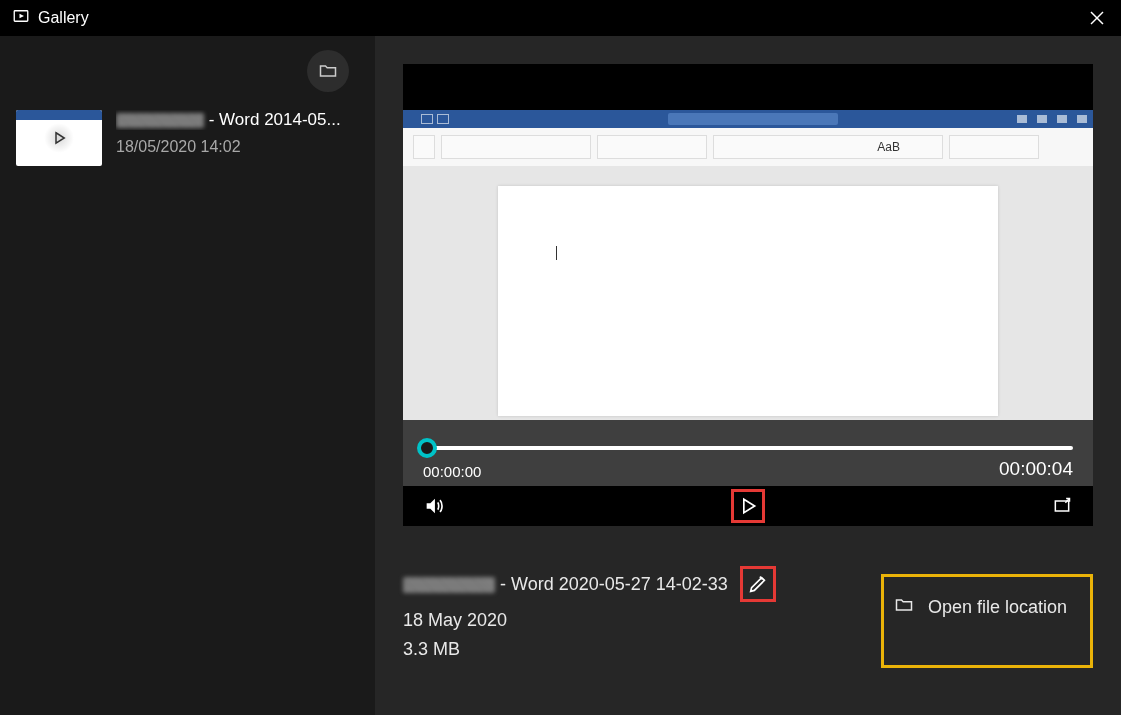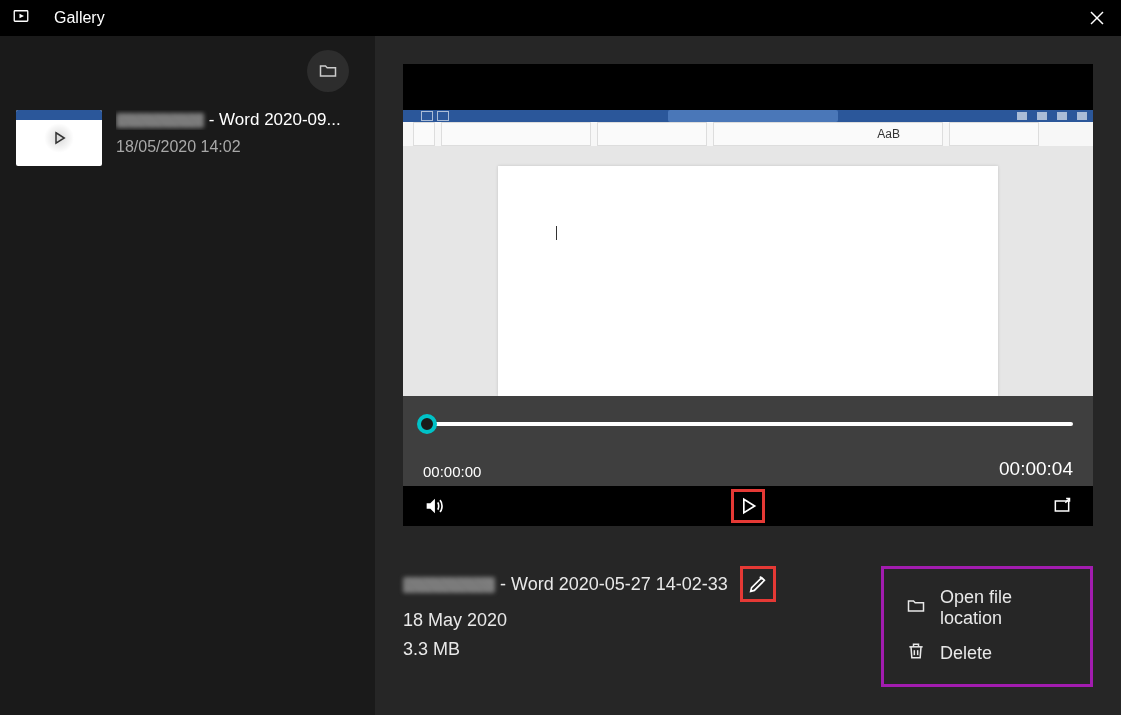--- a/index.html
+++ b/index.html
@@ -1,20 +1,20 @@
 <!DOCTYPE html>
 <html><head>
 <meta charset="utf-8">
 <style>
   * { margin:0; padding:0; box-sizing:border-box; font-family: "Segoe UI", Arial, sans-serif; }
   body { width:1121px; height:715px; background:#000; overflow:hidden; color:#fff; }
 
   
   .titlebar { height:36px; background:#000; display:flex; align-items:center; padding:0 12px; }
-  .titlebar .left { display:flex; align-items:center; gap:24px; }
+  .titlebar .left { display:flex; align-items:center; gap:8px; }
   .titlebar .spacer { flex:1; }
   .titlebar .close { width:24px; height:24px; display:flex; align-items:center; justify-content:center; cursor:pointer; }
   .titlebar svg { stroke:#fff; }
   .titlebar .title { font-size:16px; font-weight:500; }
 
   
   .body { display:flex; height:calc(715px - 36px); background:#1a1a1a; }
 
   
   .sidebar { width:376px; background:#1a1a1a; padding:14px 16px; position:relative; }
@@ -51,21 +51,21 @@
   .word-ribbon { height:38px; background:#f7f7f7; display:flex; align-items:center; padding:0 10px; gap:6px; font-size:7px; color:#666;}
   .rbox{height:24px; border:1px solid #ddd; background:#fafafa; }
   .rb1{width:22px;} .rb2{width:150px;} .rb3{width:110px;} .rb4{width:230px;position:relative;}
   .rb4::after{content:"AaB";position:absolute; right:42px; top:4px; font-size:12px; color:#333;}
   .rb5{width:90px;}
   .word-doc-area{ flex:1; display:flex; justify-content:center; padding-top:20px;}
   .word-page{ width:500px; height:230px; background:#fff; box-shadow:0 0 3px rgba(0,0,0,.15); position:relative;}
   .word-page .cursor{position:absolute;left:58px;top:60px;width:1px;height:14px;background:#333;}
 
   
-  .scrub-area { height:90px; background:rgba(90,90,90,0.7); position:relative; }
+  .scrub-area { height:66px; background:rgba(90,90,90,0.7); position:relative; }
   .track { position:absolute; left:20px; right:20px; top:26px; height:4px; background:#fff; border-radius:2px; }
   .play-head { position:absolute; left:20px; top:18px; width:20px; height:20px; border-radius:50%; background:#1a1a1a; border:4px solid #00c2c7; transform:translateX(-6px); }
   .time-cur { position:absolute; left:20px; bottom:6px; font-size:15px; color:#fff; }
   .time-tot { position:absolute; right:20px; bottom:6px; font-size:19px; color:#fff; }
 
   .controls { height:40px; background:#000; display:flex; align-items:center; padding:0 18px; }
   .ctl-spacer{flex:1;}
   .ctl-btn { width:26px; height:26px; display:flex; align-items:center; justify-content:center; cursor:pointer; }
   .ctl-btn svg { stroke:#fff; fill:none; }
 
@@ -74,21 +74,21 @@
   .play-wrap { width:34px; height:34px; display:flex; align-items:center; justify-content:center; }
 
   
   .details { margin-top:40px; display:flex; }
   .dleft { flex:1; font-size:18px; color:#e8e8e8; }
   .dleft .row { display:flex; align-items:center; gap:12px; margin-bottom:8px;}
   .dleft .blurk { display:inline-block; height:16px; background:repeating-linear-gradient(45deg,#6d6d6d,#6d6d6d 2px,#8a8a8a 2px,#8a8a8a 4px); vertical-align:middle; filter:blur(2px); border-radius:2px;}
   .edit-box{ width:36px; height:36px; display:flex; align-items:center; justify-content:center; cursor:pointer;}
   .edit-box svg{stroke:#fff; fill:none;}
 
-  .dright { width:212px; border:3px solid #a21caf; padding:12px 16px; }
+  .dright { width:212px; border:3px solid #eab308; padding:12px 4px;margin-top:8px; }
   .action-row{ display:flex; align-items:center; gap:14px; font-size:18px; color:#e8e8e8; padding:6px 6px; cursor:pointer;}
   .action-row svg{stroke:#e8e8e8; fill:none;}
 </style>
 </head>
 <body>
 
 <div class="titlebar">
   <div class="left">
     <span>
       <svg width="18" height="18" viewBox="0 0 24 24" stroke-width="1.8" fill="none">
@@ -120,21 +120,21 @@
       <div class="thumb">
         <div class="bar"></div>
         <div class="play-ov">
           <svg width="18" height="18" viewBox="0 0 24 24" stroke-width="2">
               <polygon points="8,5 19,12 8,19"></polygon>
             </svg>
         </div>
       </div>
       <div class="gitem-text">
         <div class="gitem-title">
-          <span class="blurk"></span><span> - Word 2020-09...</span>
+          <span class="blurk"></span><span> - Word 2014-05...</span>
         </div>
         <div class="gitem-date">18/05/2020 14:02</div>
       </div>
     </div>
   </div>
 
   <div class="main">
 
     <div class="player">
       <div class="video-frame">
@@ -226,29 +226,17 @@
 
       <div class="dright">
         <div class="action-row">
           <span>
             <svg width="20" height="20" viewBox="0 0 24 24" stroke-width="1.8">
                 <path d="M3 6h6l2 2h10v10H3z"></path>
               </svg>
           </span>
           <span>Open file location</span>
         </div>
-        <div class="action-row">
-          <span>
-            <svg width="20" height="20" viewBox="0 0 24 24" stroke-width="1.8">
-              <path d="M4 7h16"></path>
-                <path d="M9 7V4h6v3"></path>
-                <path d="M6 7l1 13h10l1-13"></path>
-              <line x1="10" y1="11" x2="10" y2="17"></line>
-                <line x1="14" y1="11" x2="14" y2="17"></line>
-            </svg>
-          </span>
-          <span>Delete</span>
-        </div>
       </div>
     </div>
 
   </div>
 </div>
 
 </body></html>

